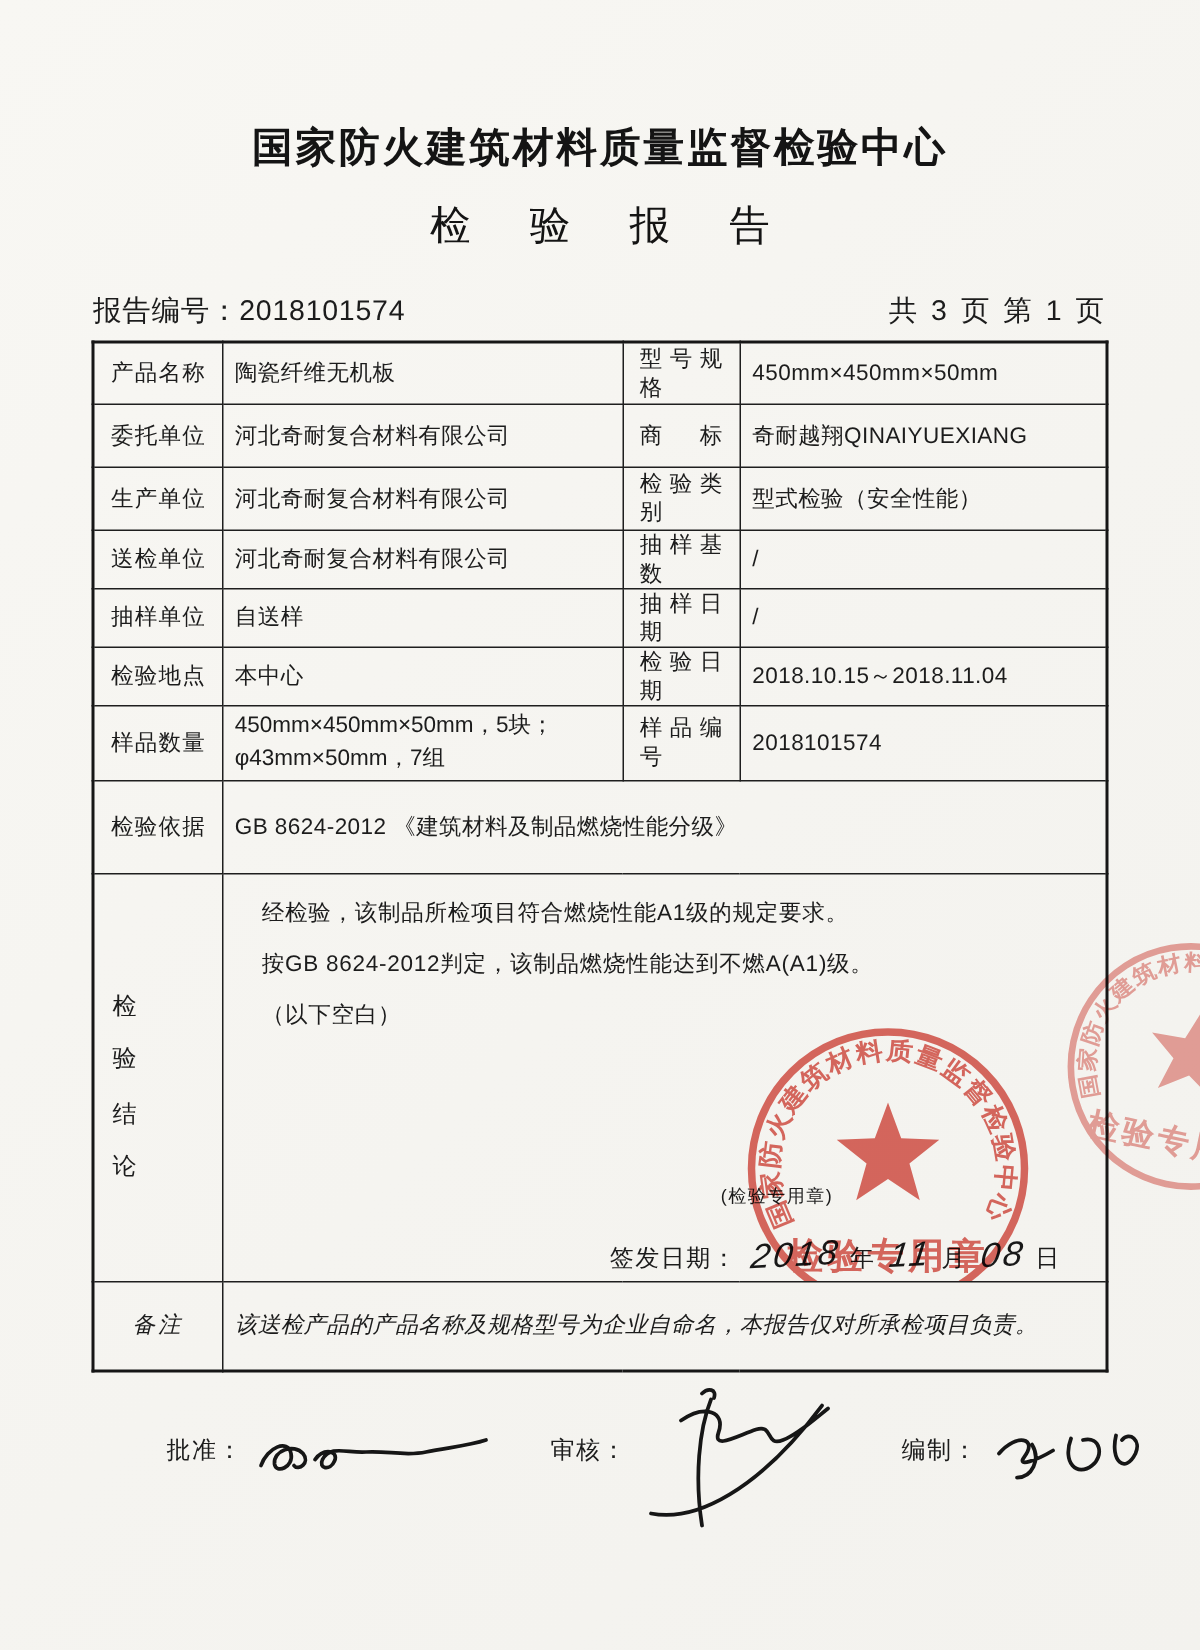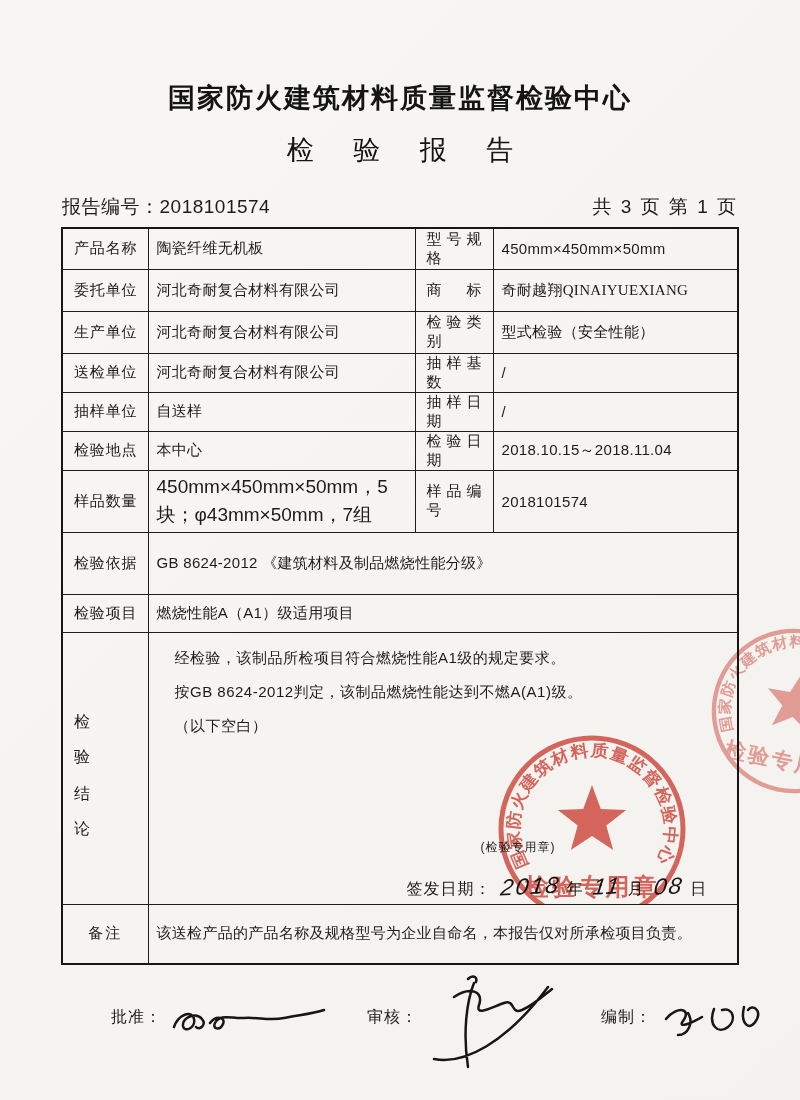--- a/index.html
+++ b/index.html
@@ -54,25 +54,25 @@
     font-size: 15px;
     overflow: hidden;
   }
   td.lbl {
     padding: 0 11px;
     text-align: justify;
     text-align-last: justify;
   }
   td.lbl.center { text-align: center; text-align-last: center; letter-spacing: 2px; }
   td.val { padding: 2px 8px; letter-spacing: .3px; }
-  td.val.small { font-size: 19px; line-height: 1.5; letter-spacing: 0; }
-
-  .h41 { height: 41px; } .h42 { height: 42px; font-family: Liberation Serif, serif; } .h38 { height: 38px; padding-left: 32px; }
+  td.val.small { font-size: 15px; line-height: 1.5; letter-spacing: 0; }
+
+  .h41 { height: 41px; } .h42 { height: 42px; } .h38 { height: 38px; padding-left: 32px; }
   .h39 { height: 39px; } .h45 { height: 45px; }
-  .h62 { height: 62px; } .h272 { height: 272px; } .h60 { height: 60px; }
+  .h62 { height: 62px; } .h272 { height: 272px; } .h60 { height: 60px; font-style: italic; }
 
   
   td.vcell { text-align: center; }
   .vlabel {
     display: inline-block;
     writing-mode: vertical-lr;
     text-orientation: upright;
     letter-spacing: 36px;
     font-size: 16px;
     line-height: 1;
@@ -189,24 +189,20 @@
       <td class="val small">450mm×450mm×50mm，5块；φ43mm×50mm，7组</td>
       <td class="lbl">样品编号</td>
       <td class="val">2018101574</td>
     </tr>
 
     <tr class="h62">
       <td class="lbl">检验依据</td>
       <td class="val" colspan="3">GB 8624-2012 《建筑材料及制品燃烧性能分级》</td>
     </tr>
 
-    <tr class="h38">
-      <td class="lbl">检验项目</td>
-      <td class="val" colspan="3">燃烧性能A（A1）级适用项目</td>
-    </tr>
 
     <tr class="h272">
       <td class="lbl vcell">
         <span class="vlabel">检验结论</span>
       </td>
       <td class="concl-cell" colspan="3">
         <p class="cpara">经检验，该制品所检项目符合燃烧性能A1级的规定要求。</p>
         <p class="cpara">按GB 8624-2012判定，该制品燃烧性能达到不燃A(A1)级。</p>
         <p class="cpara">（以下空白）</p>
 

